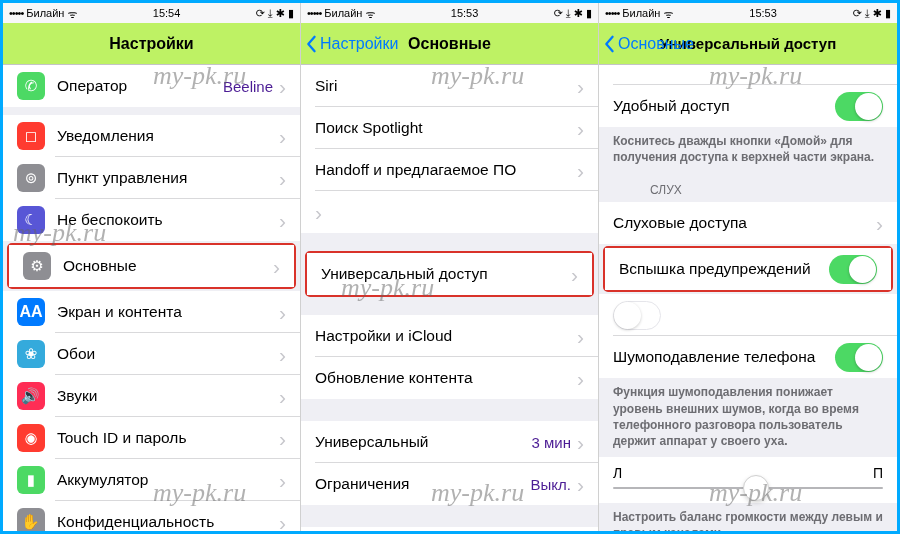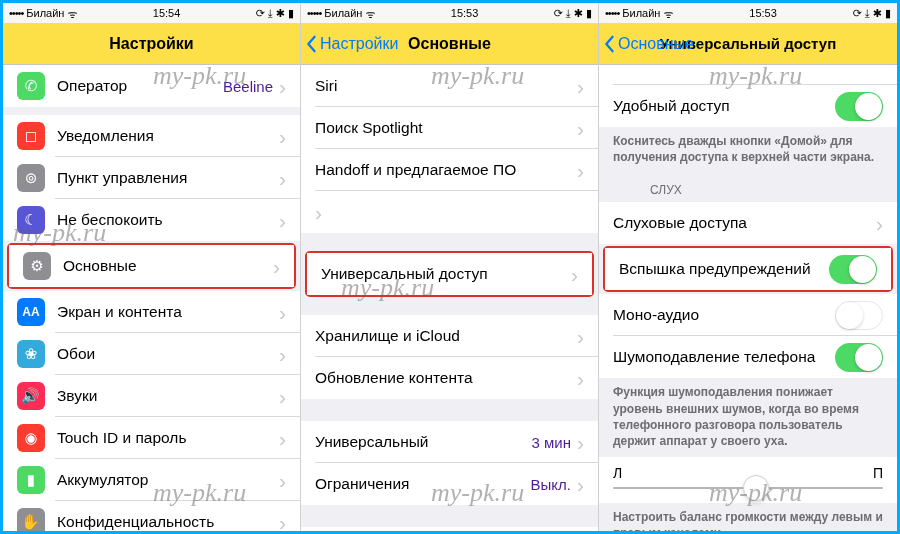--- a/index.html
+++ b/index.html
@@ -3,21 +3,21 @@
 <meta charset="utf-8">
 <style>
   * { margin: 0; padding: 0; box-sizing: border-box; }
   body { font-family: -apple-system, "Helvetica Neue", Helvetica, Arial, sans-serif; background: #00aaff; width: 900px; height: 534px; overflow: hidden; }
   .frame { display: flex; width: 894px; height: 528px; margin: 3px; background: #fff; }
   .panel { width: 298px; height: 528px; background: #efeff4; display: flex; flex-direction: column; overflow: hidden; position: relative; border-right: 1px solid #d0d0d0; }
   .panel:last-child { border-right: none; }
   .status { height: 20px; background: #f7f7f8; display: flex; align-items: center; justify-content: space-between; padding: 0 6px; font-size: 11px; color: #000; }
   .status .left, .status .right { display: flex; align-items: center; gap: 3px; }
   .status .dots { letter-spacing: -1px; }
-  .nav { height: 42px; background: #fde047; border-bottom: 1px solid #c4c4c6; display: flex; align-items: center; position: relative; }
+  .nav { height: 42px; background: #bef264; border-bottom: 1px solid #c4c4c6; display: flex; align-items: center; position: relative; }
   .nav .title { position: absolute; left: 0; right: 0; text-align: center; font-size: 16px; font-weight: 600; color: #000; }
   .nav .back { display: flex; align-items: center; color: #007aff; font-size: 16px; z-index: 1; padding-left: 4px; }
   .nav .back svg { width: 12px; height: 18px; margin-right: 3px; }
   .scroll { flex: 1; overflow-y: hidden; }
   .group { background: #fff; margin-top: 8px; }
   .group:first-child { margin-top: 0; }
   .row { min-height: 42px; display: flex; align-items: center; padding: 0 14px 0 14px; position: relative; background: #fff; }
   .row::after { content: ""; position: absolute; left: 14px; right: 0; bottom: 0; height: 1px; background: #d9d9db; }
   .row.with-icon::after { left: 52px; }
   .row:last-child::after { display: none; }
@@ -94,21 +94,21 @@
       </div>
       <div class="hl">
         <div class="row with-icon">
           <div class="icon" style="background:#8e8e93">⚙</div>
           <div class="label">Основные</div>
           <div class="chev">›</div>
         </div>
       </div>
       <div class="group" style="margin-top:2px">
         <div class="row with-icon">
-          <div class="icon" style="background:#007aff;font-size:12px;font-weight:600">AA</div>
+          <div class="icon" style="background:#007aff;font-size:16px;font-weight:600">AA</div>
           <div class="label">Экран и контента</div>
           <div class="chev">›</div>
         </div>
         <div class="row with-icon">
           <div class="icon" style="background:#34aadc">❀</div>
           <div class="label">Обои</div>
           <div class="chev">›</div>
         </div>
         <div class="row with-icon">
           <div class="icon" style="background:#ff2d55">🔊</div>
@@ -180,21 +180,21 @@
           </div>
       </div>
       <div class="hl" style="margin-top:18px">
         <div class="row">
             <div class="label">Универсальный доступ</div>
             <div class="chev">›</div>
           </div>
       </div>
       <div class="group" style="margin-top:18px">
         <div class="row">
-            <div class="label">Хранилище и iCloud</div>
+            <div class="label">Настройки и iCloud</div>
             <div class="chev">›</div>
           </div>
         <div class="row">
             <div class="label">Обновление контента</div>
             <div class="chev">›</div>
           </div>
       </div>
       <div class="group" style="margin-top:22px">
         <div class="row">
             <div class="label">Универсальный</div>
@@ -261,21 +261,20 @@
       <div class="hl" style="margin-top:2px">
         <div class="row">
           <div class="label">Вспышка предупреждений</div>
           <div class="toggle on">
               <div class="knob"></div>
             </div>
         </div>
       </div>
       <div class="group" style="margin-top:2px">
         <div class="row">
-          <div class="label">Моно-аудио</div>
           <div class="toggle off">
               <div class="knob"></div>
             </div>
         </div>
         <div class="row">
           <div class="label">Шумоподавление телефона</div>
           <div class="toggle on">
               <div class="knob"></div>
             </div>
         </div>

